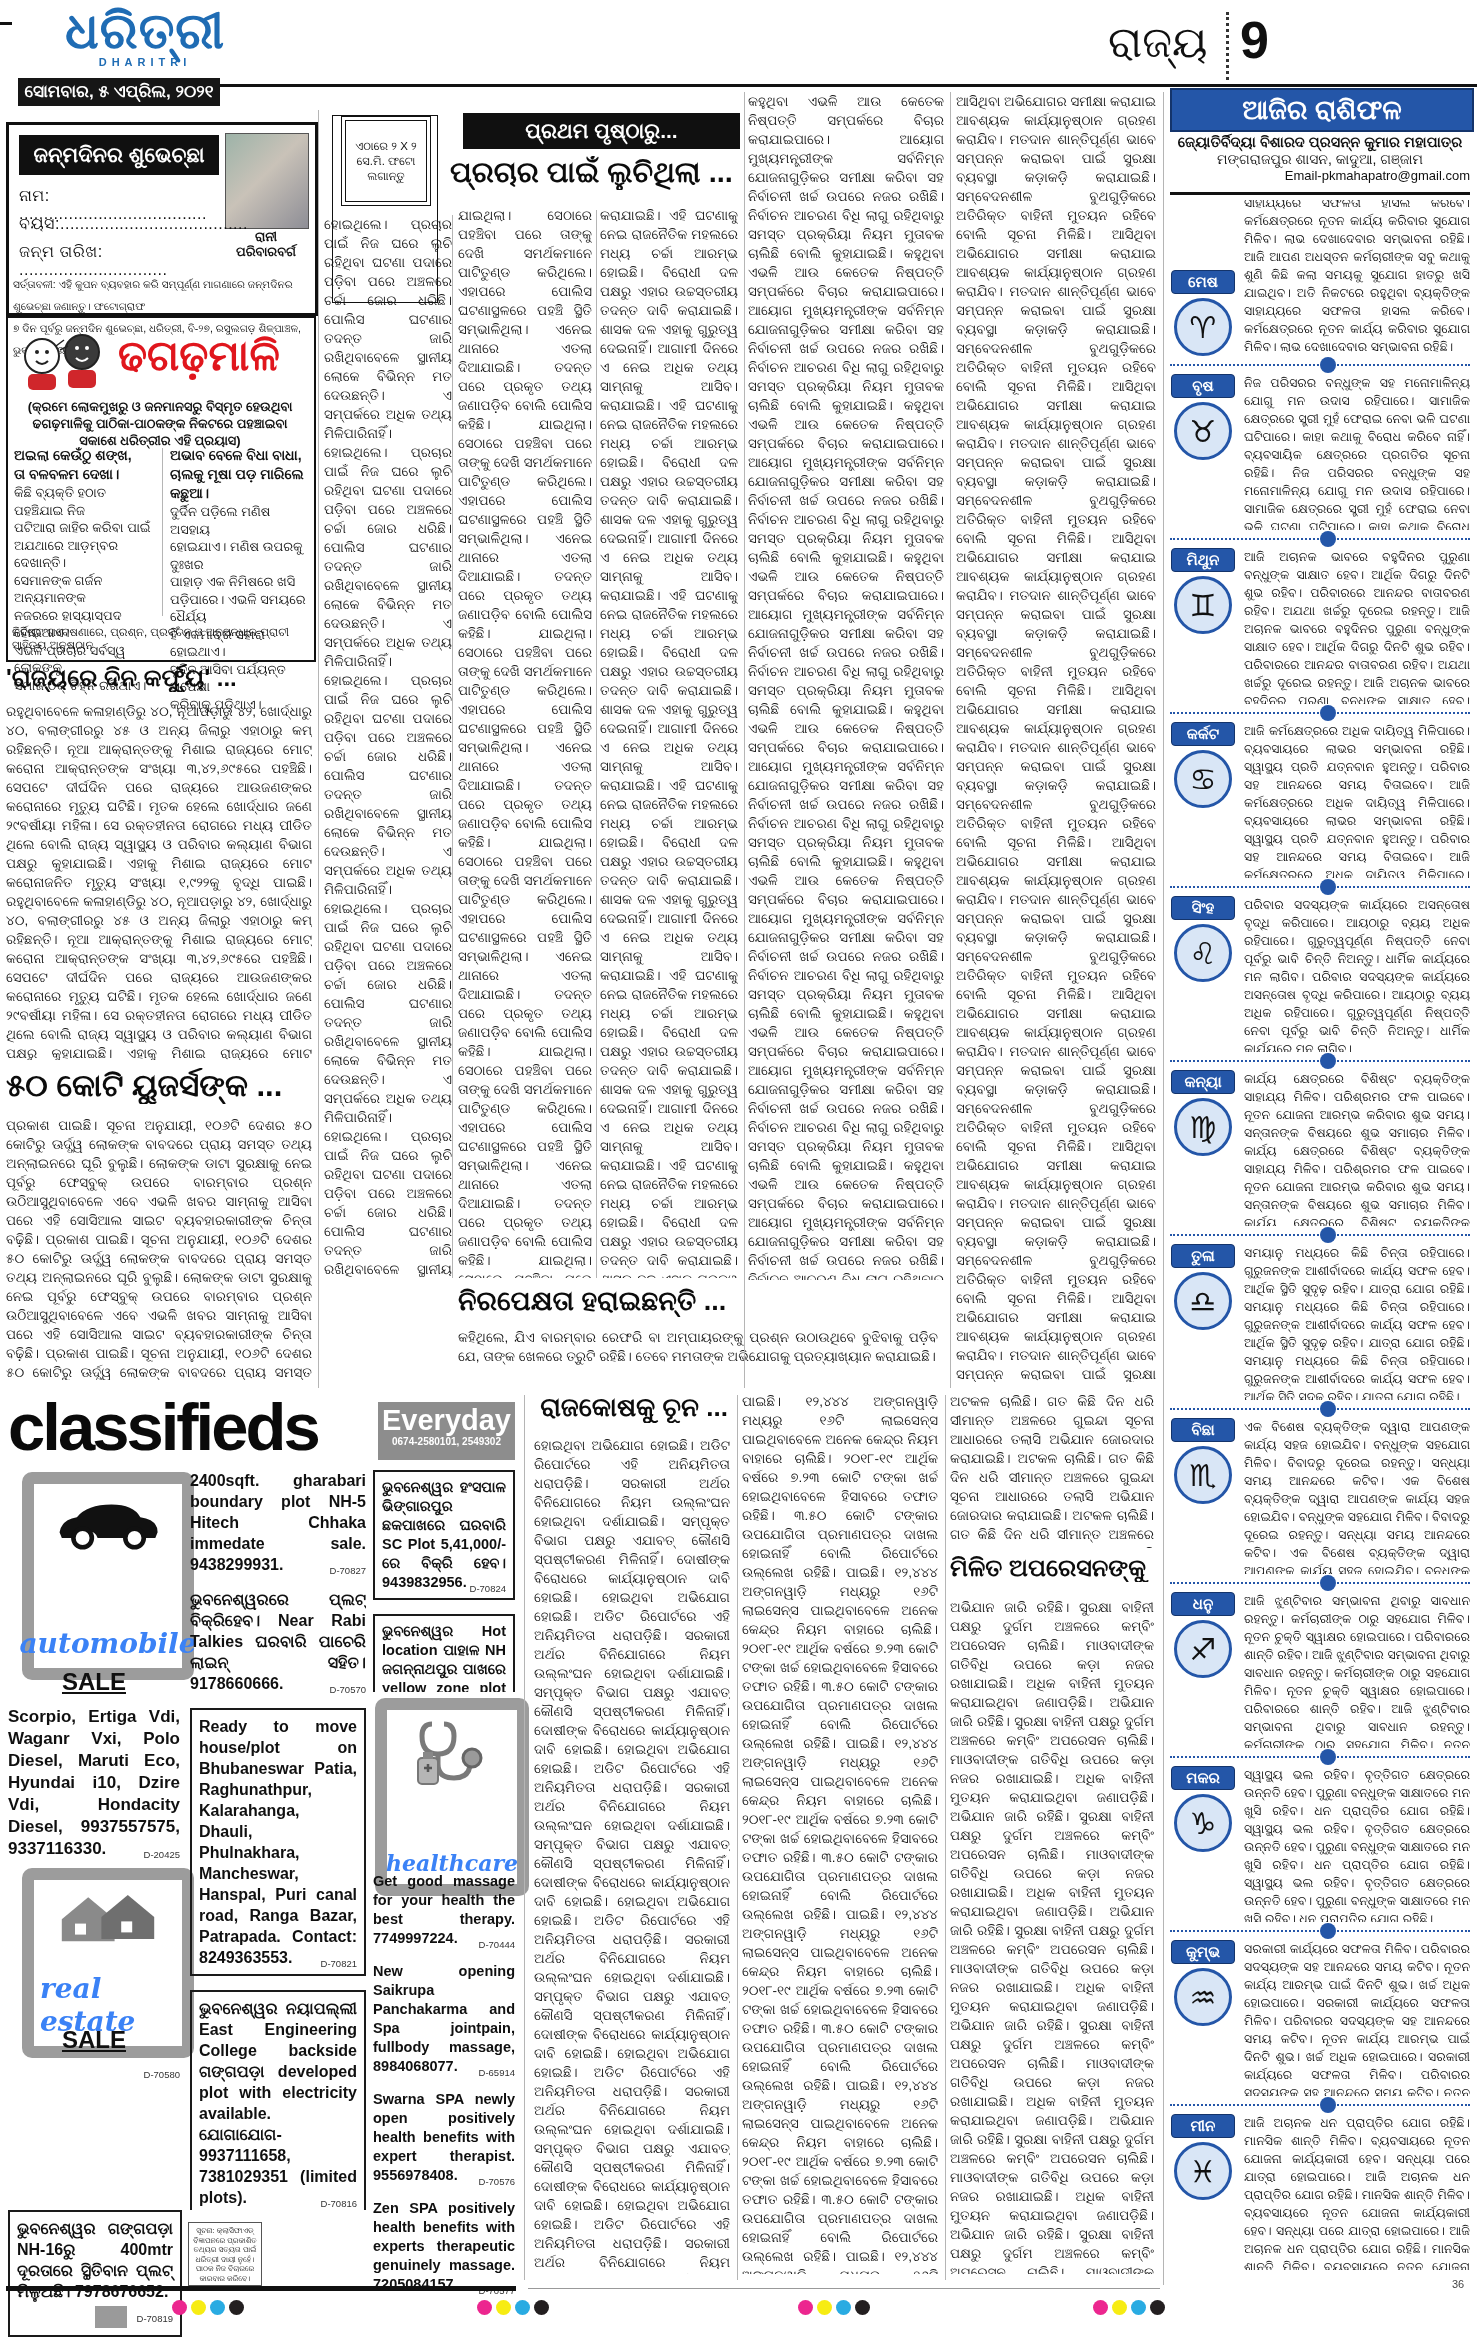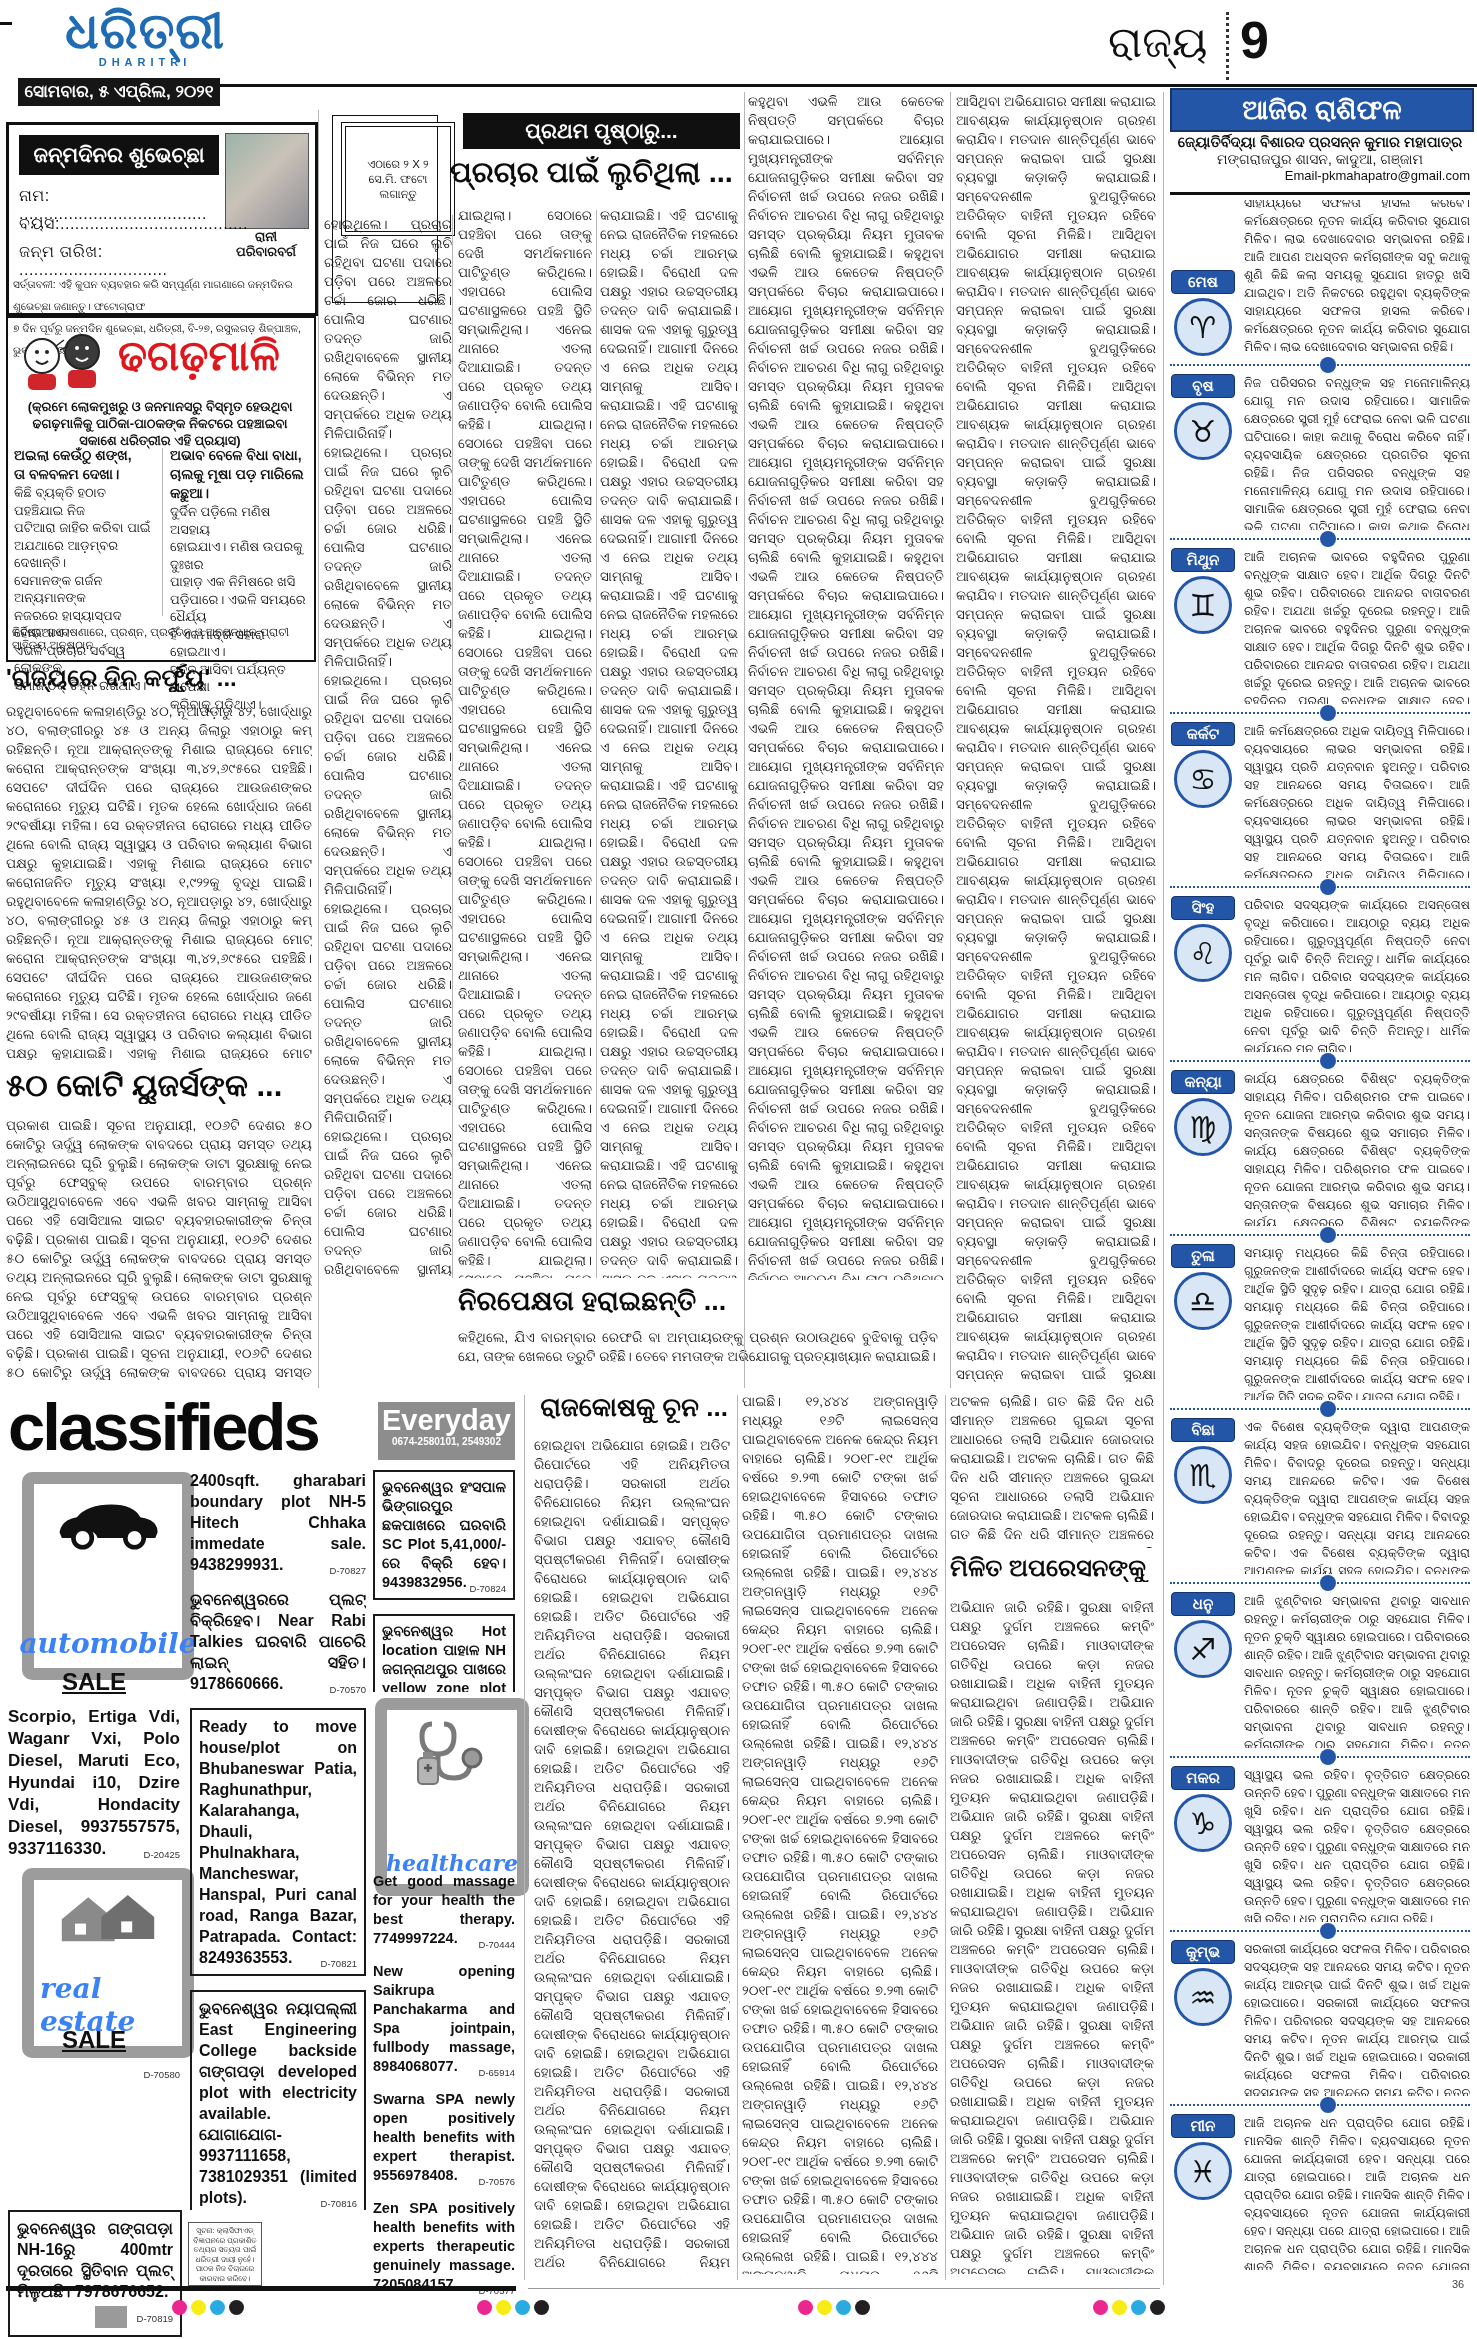--- a/index.html
+++ b/index.html
@@ -84,21 +84,21 @@
     <div class="abs field" style="left:10px;top:62px;width:200px">ନାମ: ......................................</div>
     <div class="abs field" style="left:10px;top:90px;width:200px">ବୟସ:......................................</div>
     <div class="abs field" style="left:10px;top:118px;width:200px">ଜନ୍ମ ତାରିଖ: ..............................</div>
     <div class="abs terms" style="left:4px;top:148px;width:296px">
       <div>ସର୍ତ୍ତାବଳୀ: ଏହି କୁପନ ବ୍ୟବହାର କରି ସମ୍ପୂର୍ଣ୍ଣ ମାଗଣାରେ ଜନ୍ମଦିନର ଶୁଭେଚ୍ଛା ଜଣାନ୍ତୁ। ଫଟୋଗ୍ରାଫ</div>
       <div>୭ ଦିନ ପୂର୍ବରୁ ଜନ୍ମଦିନ ଶୁଭେଚ୍ଛା, ଧରିତ୍ରୀ, ବି-୨୭, ରସୁଲଗଡ଼ ଶିଳ୍ପାଞ୍ଚଳ, ଭୁବନେଶ୍ୱର-୧୦</div>
     </div>
   </div>
 
   <div class="abs" style="left:332px;top:115px;width:104px;height:186px;border:1.5px solid #111">
-    <div class="abs" style="left:8px;top:6px;width:84px;height:84px;border:1px solid #111;box-shadow:inset 0 0 0 3px #fff,inset 0 0 0 4px #111;display:flex;align-items:center;justify-content:center;text-align:center;font-size:11.5px;line-height:15px;padding:14px">ଏଠାରେ ୨ X ୨ ସେ.ମି. ଫଟୋ ଲଗାନ୍ତୁ</div>
+    <div class="abs" style="left:8px;top:0;width:84px;height:84px;border:1px solid #111;box-shadow:inset 0 0 0 3px #fff,inset 0 0 0 4px #111;display:flex;align-items:center;justify-content:center;text-align:center;font-size:11.5px;line-height:15px;padding:2px">ଏଠାରେ ୨ X ୨ ସେ.ମି. ଫଟୋ ଲଗାନ୍ତୁ</div>
   </div>
 
   <div class="abs" style="left:6px;top:316px;width:306px;height:342px;border:2.5px solid #111">
     <svg class="abs" style="left:8px;top:10px" width="96" height="72" viewBox="0 0 96 72">
       <circle cx="26" cy="28" r="17" fill="#fff" stroke="#222" stroke-width="2"></circle>
       <circle cx="66" cy="24" r="17" fill="#3a3a3a" stroke="#222" stroke-width="2"></circle>
       <circle cx="21" cy="24" r="2" fill="#222"></circle>
         <circle cx="31" cy="24" r="2" fill="#222"></circle>
       <circle cx="61" cy="20" r="2" fill="#fff"></circle>
         <circle cx="71" cy="20" r="2" fill="#fff"></circle>

